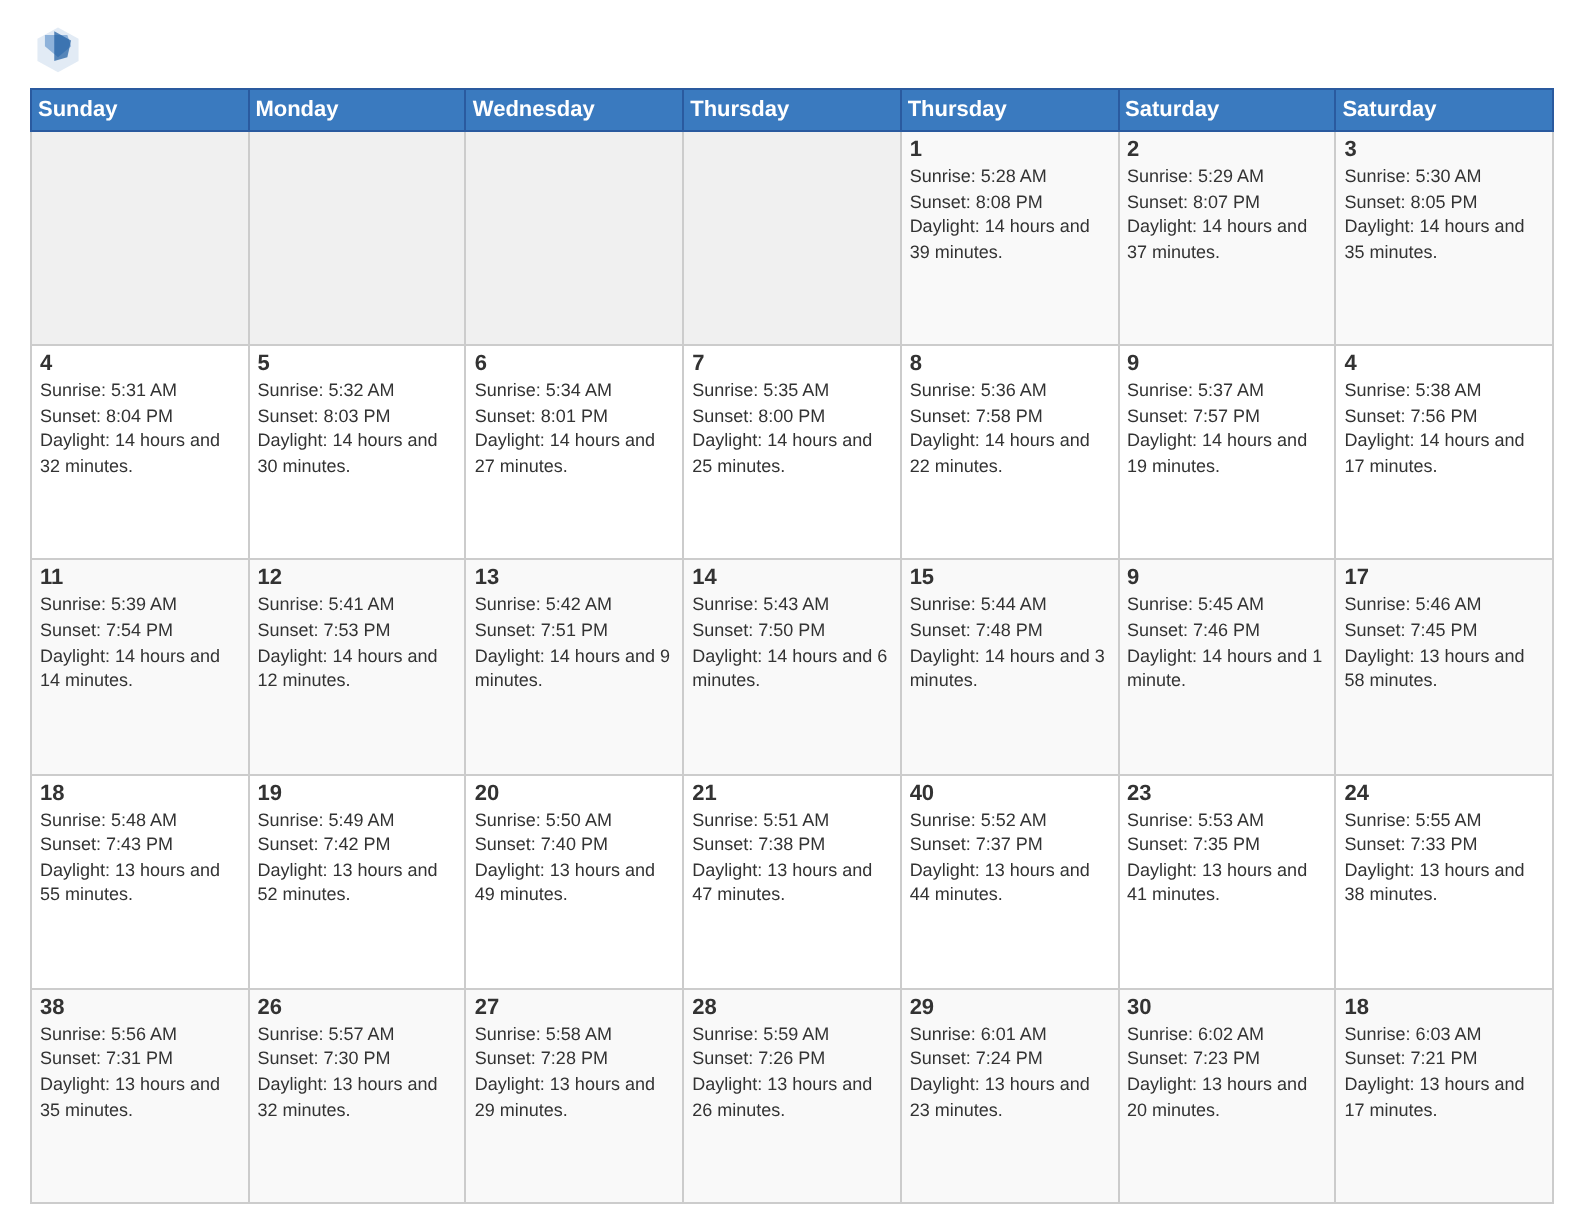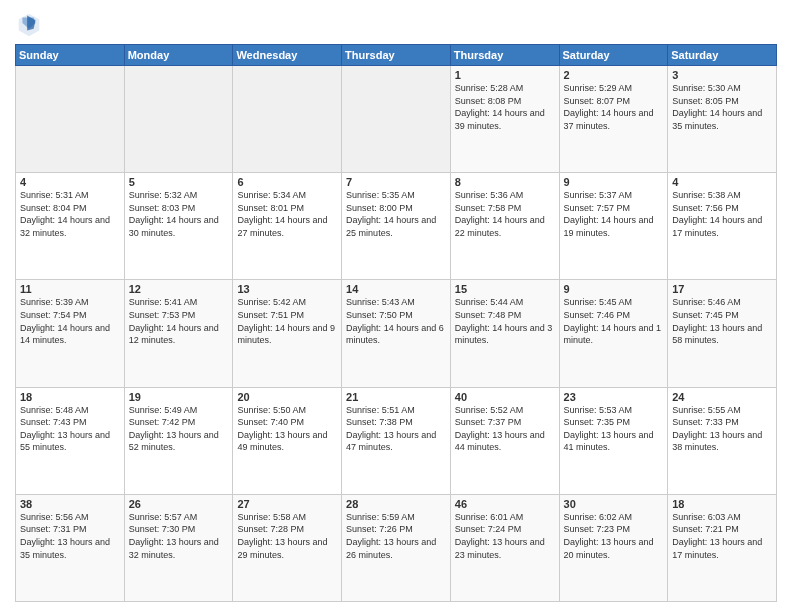--- a/index.html
+++ b/index.html
@@ -256,21 +256,21 @@
           </td>
           <td>
             <div class="cell-day">27</div>
         <div class="cell-info">Sunrise: 5:58 AM<br>Sunset: 7:28 PM<br>Daylight: 13 hours and 29 minutes.</div>
           </td>
           <td>
             <div class="cell-day">28</div>
         <div class="cell-info">Sunrise: 5:59 AM<br>Sunset: 7:26 PM<br>Daylight: 13 hours and 26 minutes.</div>
           </td>
           <td>
-            <div class="cell-day">46</div>
+            <div class="cell-day">29</div>
         <div class="cell-info">Sunrise: 6:01 AM<br>Sunset: 7:24 PM<br>Daylight: 13 hours and 23 minutes.</div>
           </td>
           <td>
             <div class="cell-day">30</div>
         <div class="cell-info">Sunrise: 6:02 AM<br>Sunset: 7:23 PM<br>Daylight: 13 hours and 20 minutes.</div>
           </td>
           <td>
             <div class="cell-day">18</div>
         <div class="cell-info">Sunrise: 6:03 AM<br>Sunset: 7:21 PM<br>Daylight: 13 hours and 17 minutes.</div>
           </td>

